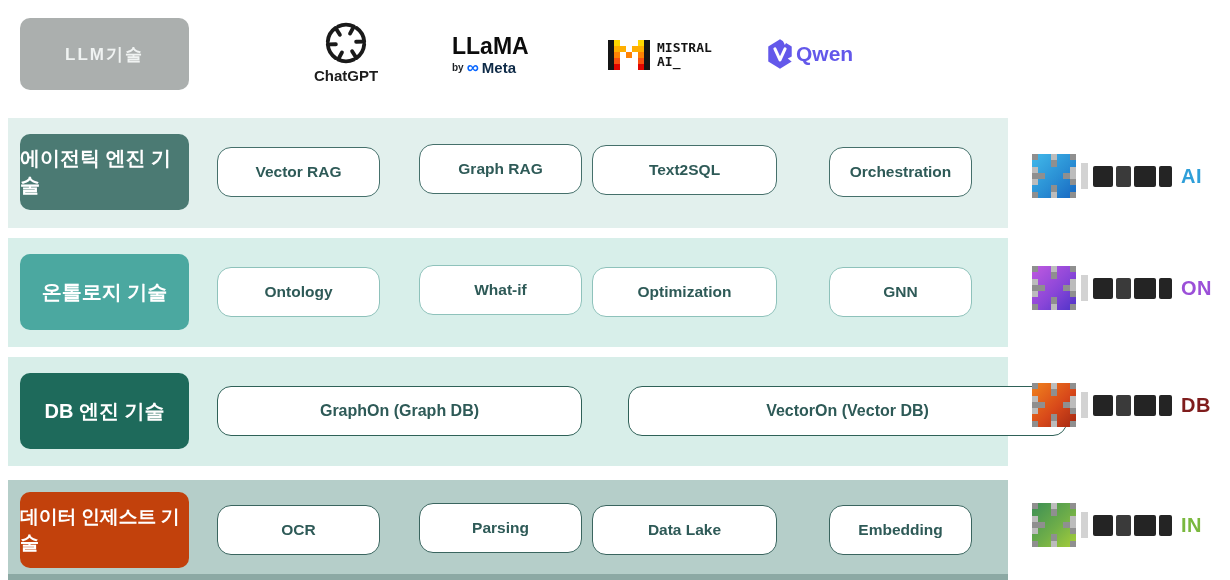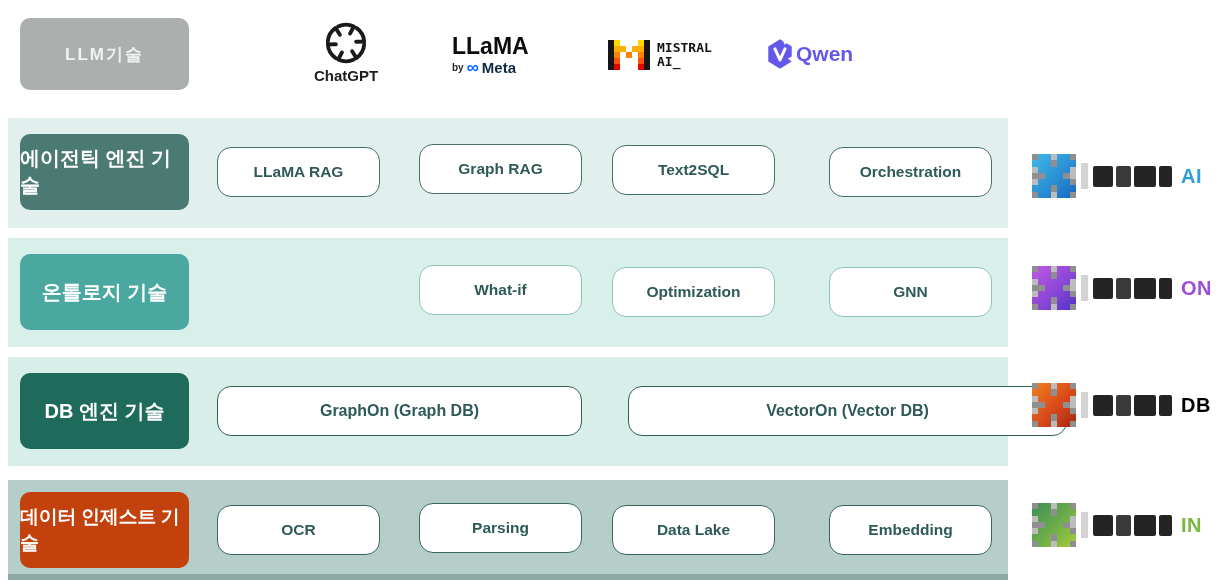--- a/index.html
+++ b/index.html
@@ -40,22 +40,22 @@
   .band3 .chip{background:#1E6A5B;}
   .band4 .chip{background:#c2410c;font-size:19px;letter-spacing:-.3px;top:12px;}
   .pill{position:absolute;top:29px;height:50px;background:#fff;border:1px solid #45706B;border-radius:14px;
     display:flex;align-items:center;justify-content:center;font-size:15.5px;font-weight:600;color:#2E5A57;
     box-sizing:border-box;}
   .band2 .pill{border-color:#8EC2BB;}
   .band3 .pill{border-color:#2F6158;font-size:16px;}
   .band4 .pill{border-color:#3A655F;top:25px;}
   .pos1{left:209px;width:163px;}
   .pos2{left:411px;width:163px;}
-  .pos3{left:604px;width:163px;}
-  .pos4{left:821px;width:163px;}
+  .pos3{left:584px;width:185px;}
+  .pos4{left:821px;width:143px;}
   .band1 .pos2{top:26px;}.band1 .pos3{top:27px;}.band2 .pos2{top:27px;}.band4 .pos2{top:23px;}
   .wpos1{left:209px;width:365px;}
   .wpos2{left:620px;width:439px;}
   .bottom-strip{position:absolute;left:8px;top:574px;width:1000px;height:6px;background:#8CA9A4;}
 
   
   .slogo{position:absolute;left:1032px;height:48px;display:flex;align-items:center;gap:9px;}
   .pxicon{display:grid;grid-template-columns:repeat(7,1fr);grid-auto-rows:1fr;width:44px;height:44px;}
   .pxicon i{display:block;}
   .pxicon i.g{background:#8f8f8f;}
@@ -67,21 +67,21 @@
   .blocks{display:flex;gap:3px;align-items:center;filter:blur(.6px);}
   .blocks i{display:block;height:21px;background:#242424;border-radius:2px;}
   .blocks i:nth-child(1){width:20px;}
   .blocks i:nth-child(2){width:15px;background:#3a3a3a;}
   .blocks i:nth-child(3){width:22px;}
   .blocks i:nth-child(4){width:13px;}
   .gap-art{width:7px;height:26px;background:#9d9d9d;opacity:.45;margin-left:-4px;margin-right:-4px;}
   .suffix{font-size:20px;font-weight:800;letter-spacing:.5px;filter:blur(.5px);}
   .sfx1{color:#2F9FD9;}
   .sfx2{color:#9B4FD8;}
-  .sfx3{color:#000000;}
+  .sfx3{color:#7f1d1d;}
   .sfx4{color:#7AB83E;}
 </style>
 </head>
 <body>
 
 <div class="canvas">
 
   <div class="llm-chip">LLM기술</div>
 
   <div class="vlogo chatgpt">
@@ -156,28 +156,29 @@
       <polygon points="12,1 20.8,6.3 20.8,17.7 12,23 3.2,17.7 3.2,6.3" fill="#6358EA"></polygon>
       <polygon points="13.6,0.6 18.4,0.9 15.6,5.2" fill="#fff"></polygon>
       <polygon points="22.4,13.2 21.6,18.4 17.8,15.4" fill="#fff"></polygon>
       <path d="M8.2,8.2 L12,16.4 L15.8,8.2" stroke="#fff" stroke-width="2.3" fill="none" stroke-linecap="round" stroke-linejoin="round"></path>
     </svg>
     <div class="qwen-label">Qwen</div>
   </div>
 
   <div class="band band1">
     <div class="chip">에이전틱 엔진 기술</div>
-    <div class="pill pos1">LLaMA RAG</div>
+    <div class="pill pos1">Vector RAG</div>
     <div class="pill pos2">Graph RAG</div>
     <div class="pill pos3">Text2SQL</div>
     <div class="pill pos4">Orchestration</div>
   </div>
 
   <div class="band band2">
     <div class="chip">온톨로지 기술</div>
+    <div class="pill pos1">Ontology</div>
     <div class="pill pos2">What-if</div>
     <div class="pill pos3">Optimization</div>
     <div class="pill pos4">GNN</div>
   </div>
 
   <div class="band band3">
     <div class="chip">DB 엔진 기술</div>
     <div class="pill wpos1">GraphOn (Graph DB)</div>
     <div class="pill wpos2">VectorOn (Vector DB)</div>
   </div>

